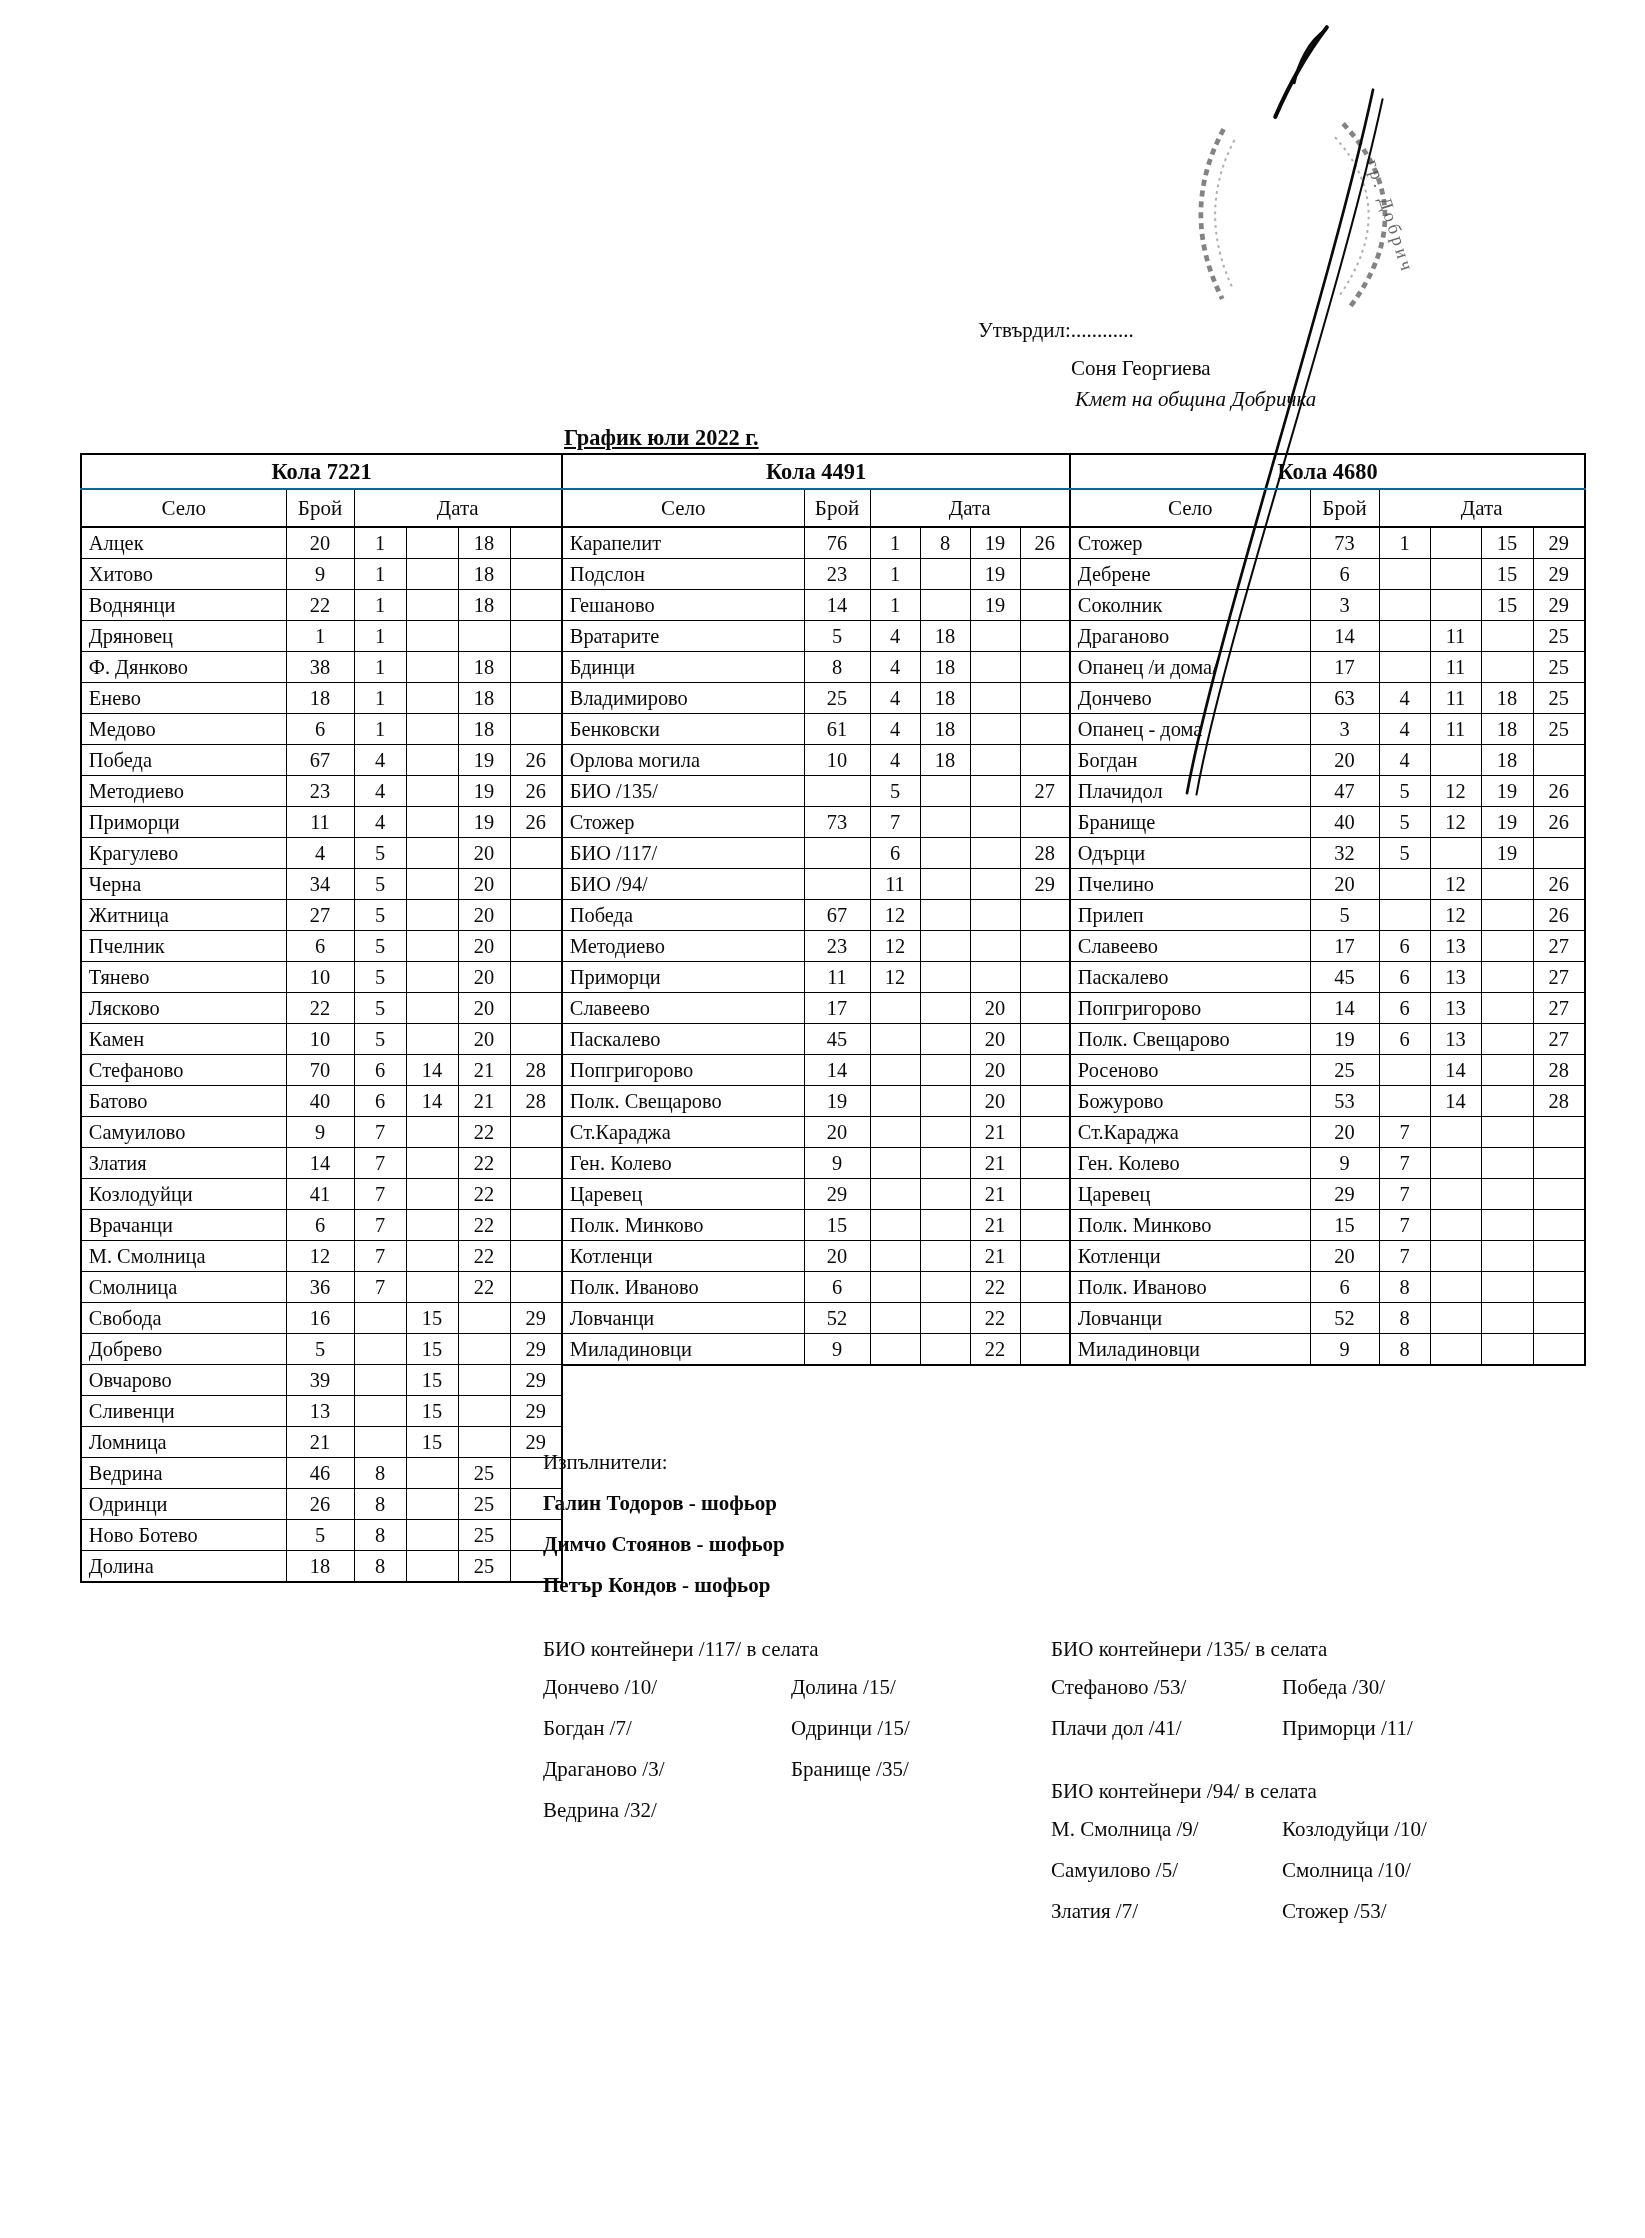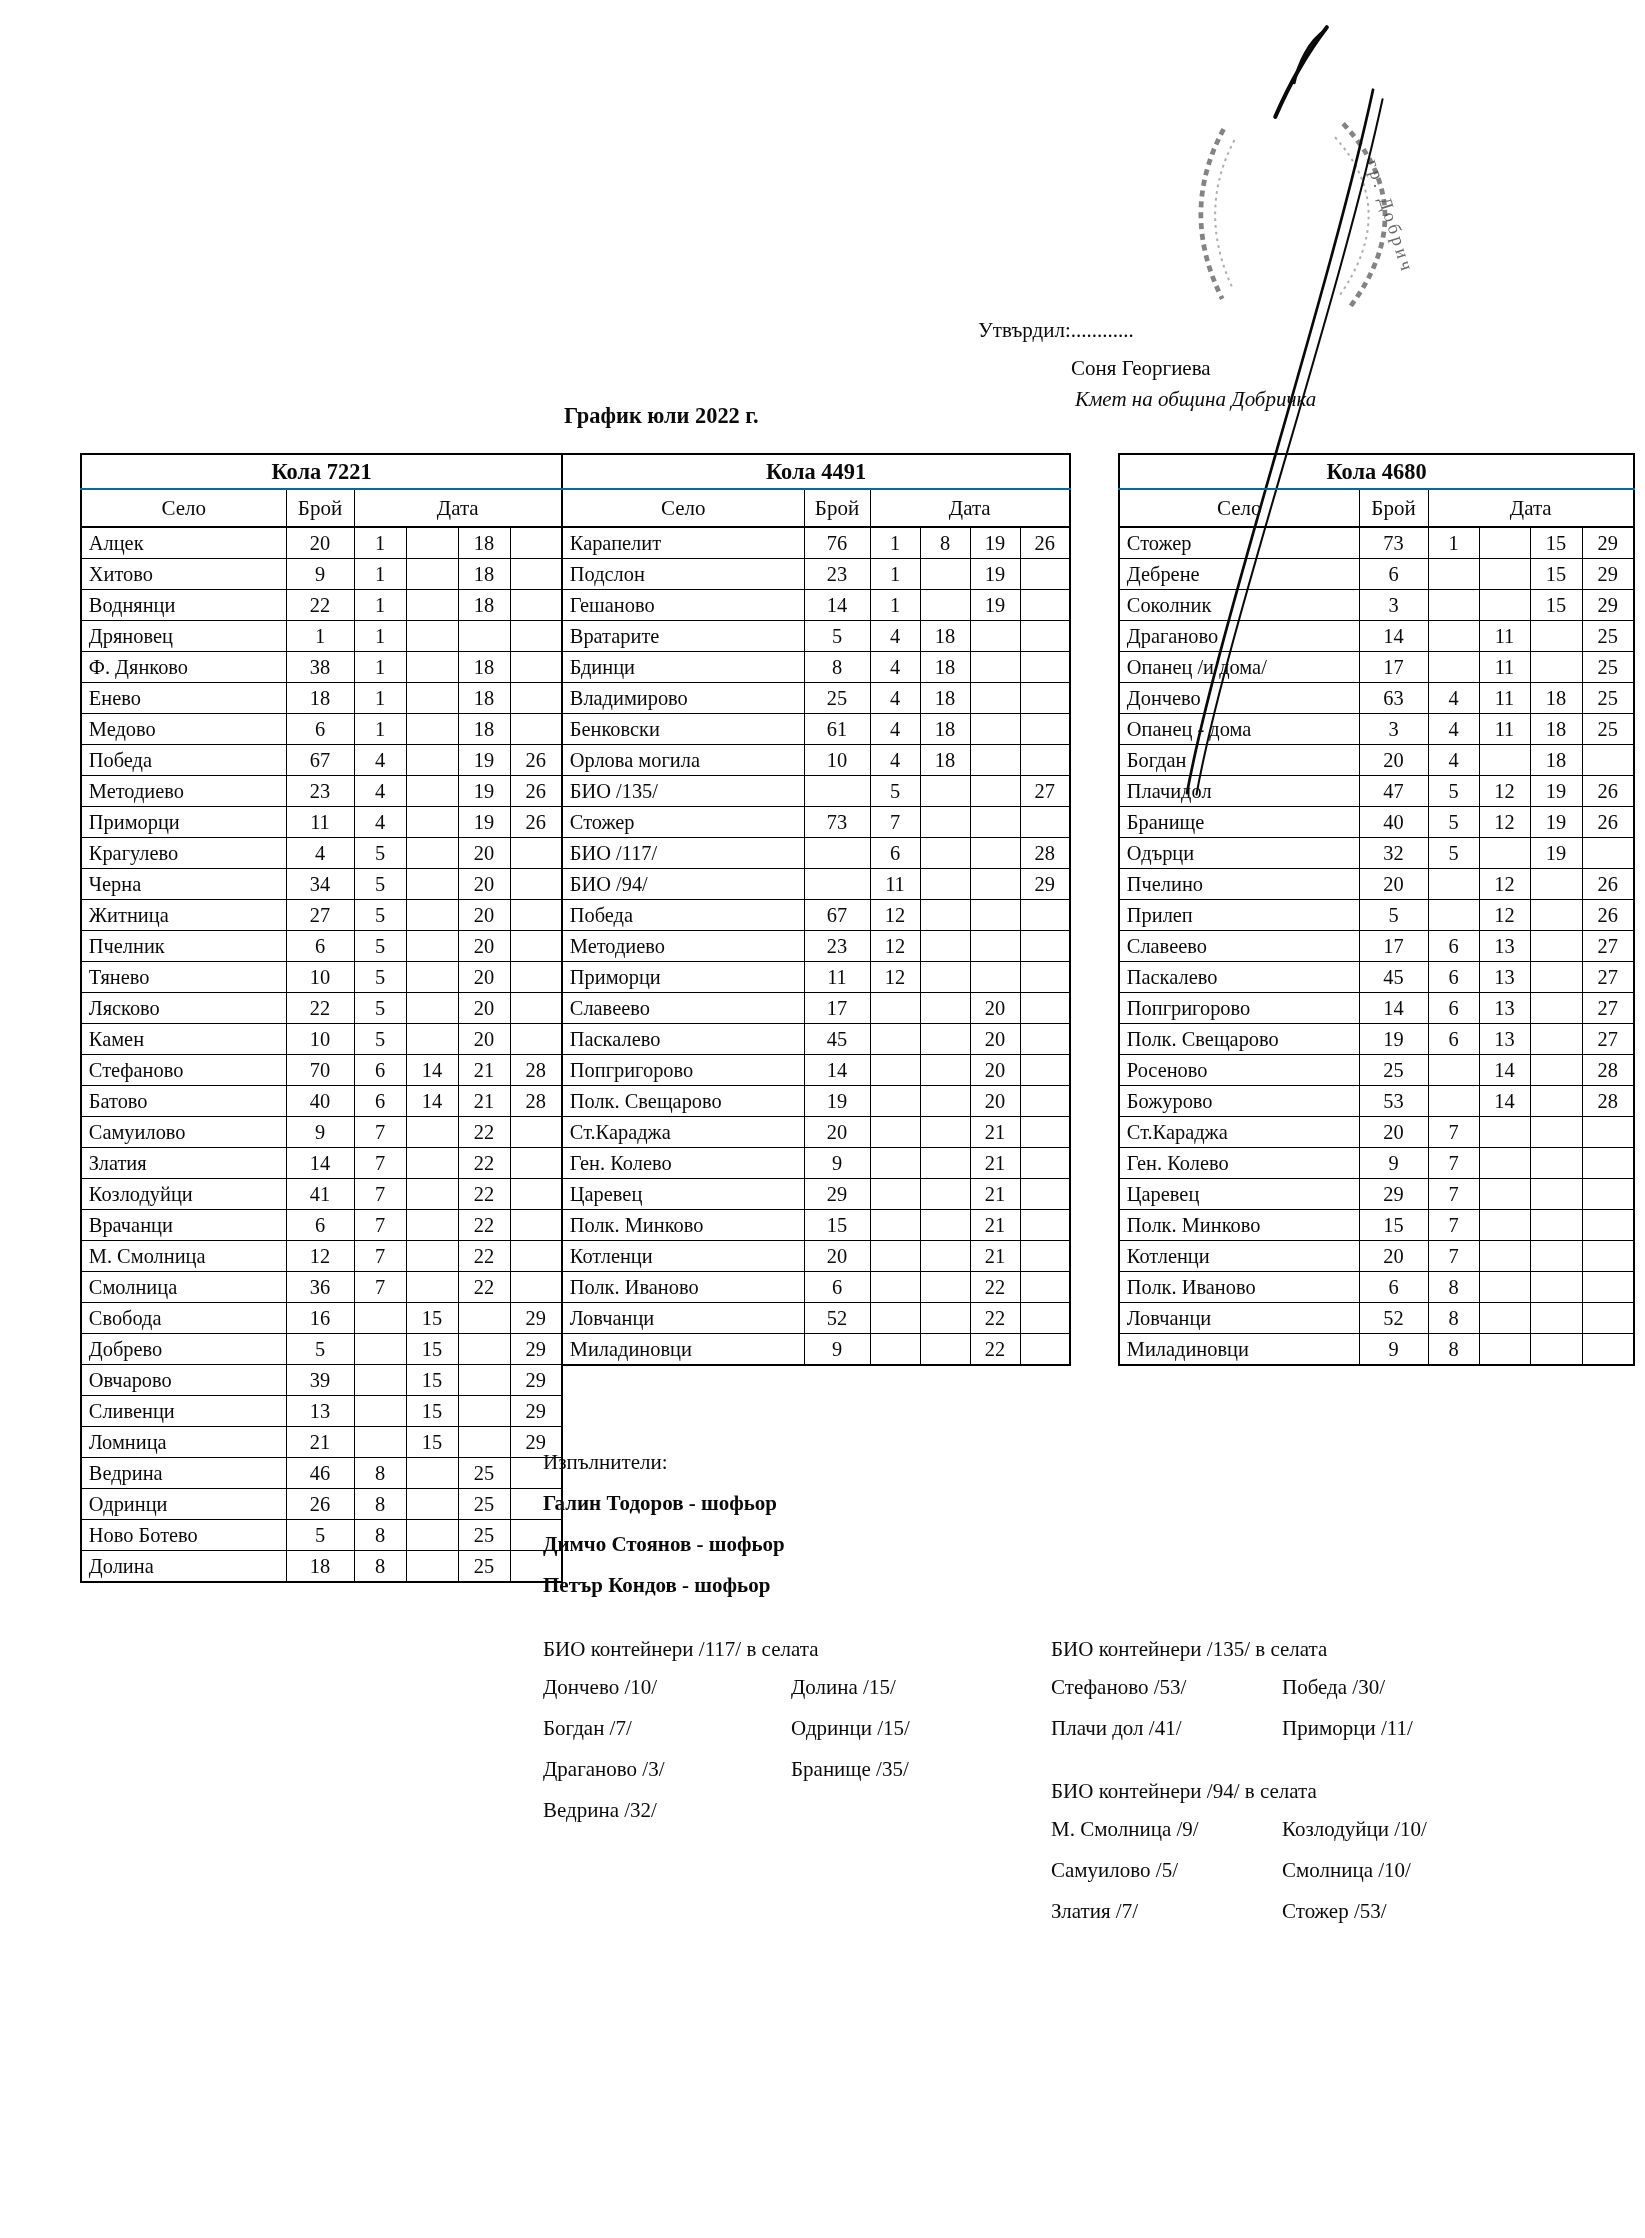--- a/index.html
+++ b/index.html
@@ -37,21 +37,21 @@
   svg.overlay { position:absolute; left:0; top:0; pointer-events:none; }
 </style>
 </head>
 <body>
 
 <div class="page">
 
   <div class="abs approve-label" style="left:978px; top:275px;">Утвърдил:............</div>
   <div class="abs approver-name" style="left:1071px; top:313px;">Соня Георгиева</div>
   <div class="abs approver-title" style="left:1075px; top:344px;">Кмет  на община Добричка</div>
-  <div class="abs doc-title" style="left:564px; top:360px;">График юли 2022 г.</div>
+  <div class="abs doc-title" style="left:564px; top:382px;text-decoration:underline;">График юли 2022 г.</div>
 
   <svg class="overlay" width="1646" height="2239" viewBox="0 0 2424 3297">
     <g>
       <path d="M 1802 190 Q 1736 312 1800 440" fill="none" stroke="#5a5a5a" stroke-width="7" stroke-dasharray="9 7" opacity="0.75"></path>
       <path d="M 1818 206 Q 1762 312 1816 426" fill="none" stroke="#7a7a7a" stroke-width="3" stroke-dasharray="4 6" opacity="0.6"></path>
       <path d="M 1978 182 Q 2096 308 1988 452" fill="none" stroke="#5a5a5a" stroke-width="7" stroke-dasharray="9 7" opacity="0.75"></path>
       <path d="M 1966 202 Q 2062 308 1972 436" fill="none" stroke="#7a7a7a" stroke-width="3" stroke-dasharray="4 6" opacity="0.6"></path>
       <text x="0" y="0" transform="translate(2012 238) rotate(72)" font-size="27" letter-spacing="5" fill="#4e4e4e" opacity="0.85" font-family="Liberation Serif, serif">гр. Добрич</text>
     </g>
     <g stroke="#0a0a0a" fill="none" stroke-linecap="round">
@@ -589,21 +589,21 @@
           <td class="c-village">Миладиновци</td>
           <td class="c-num">9</td>
           <td class="c-num"></td>
           <td class="c-num"></td>
           <td class="c-num">22</td>
           <td class="c-num"></td>
         </tr>
       </tbody>
   </table>
 
-  <table class="sched" style="left:1118px; width:514px;padding-left:36px;">
+  <table class="sched" style="left:1069px; width:514px;padding-left:36px;">
     <colgroup>
         <col style="width:240px">
         <col style="width:69px">
         <col style="width:51px">
         <col style="width:51px">
         <col style="width:52px">
         <col style="width:52px">
       </colgroup>
     <thead>
       <tr class="car-row">

